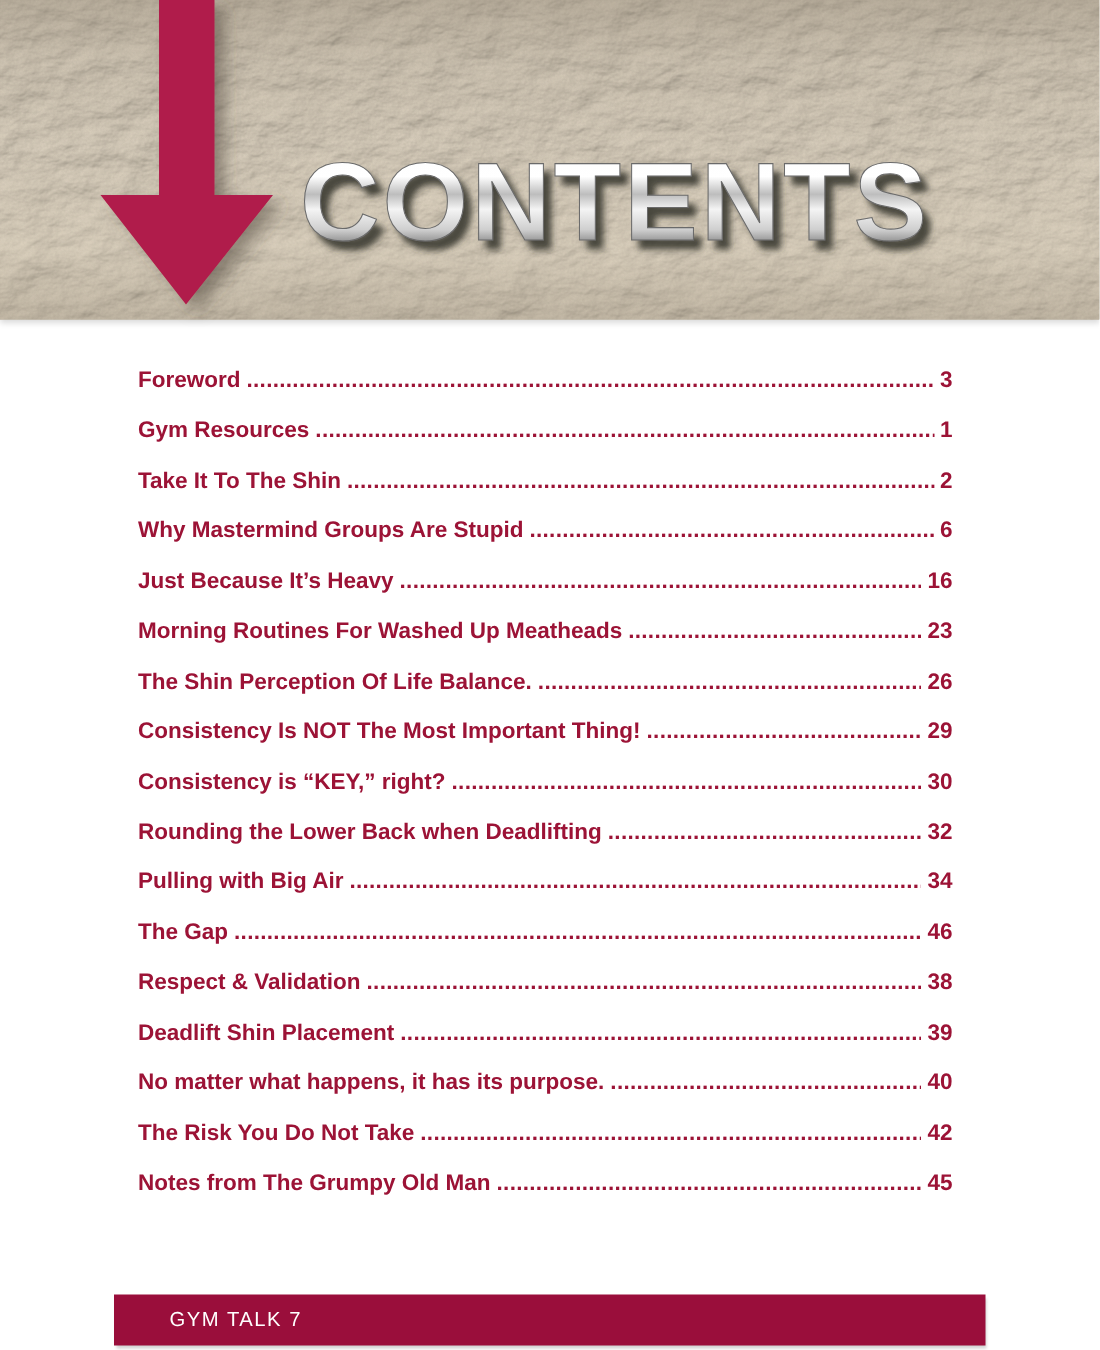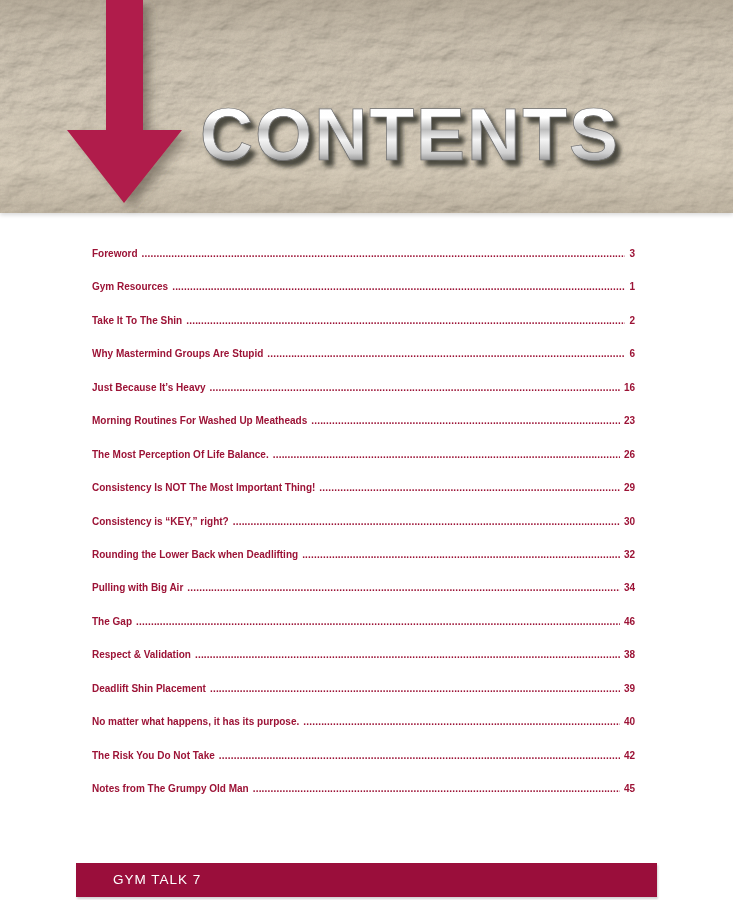--- a/index.html
+++ b/index.html
@@ -33,21 +33,21 @@
 
   
   .toc {
     position:absolute; top:237px; left:92px;
     width:543px;
   }
   .toc-row {
     display:flex; align-items:baseline;
     height:33.45px; line-height:33.45px;
     color:#9C1336;
-    font-weight:bold; font-size:10px;
+    font-weight:bold; font-size:15px;
   }
   .toc-title { white-space:nowrap; }
   .toc-dots {
     flex:1 1 auto; overflow:hidden; white-space:nowrap;
     margin-left:4px;
     letter-spacing:0.2px;
   }
   .toc-dots::before {
     content:"........................................................................................................................................................................................................";
   }
@@ -142,21 +142,21 @@
     <span class="toc-title">Just Because It’s Heavy</span>
     <span class="toc-dots"></span>
     <span class="toc-page">16</span>
   </div>
   <div class="toc-row">
     <span class="toc-title">Morning Routines For Washed Up Meatheads</span>
     <span class="toc-dots"></span>
     <span class="toc-page">23</span>
   </div>
   <div class="toc-row">
-    <span class="toc-title">The Most Perception Of Life Balance.</span>
+    <span class="toc-title">The Shin Perception Of Life Balance.</span>
     <span class="toc-dots"></span>
     <span class="toc-page">26</span>
   </div>
   <div class="toc-row">
     <span class="toc-title">Consistency Is NOT The Most Important Thing!</span>
     <span class="toc-dots"></span>
     <span class="toc-page">29</span>
   </div>
   <div class="toc-row">
     <span class="toc-title">Consistency is “KEY,” right?</span>

